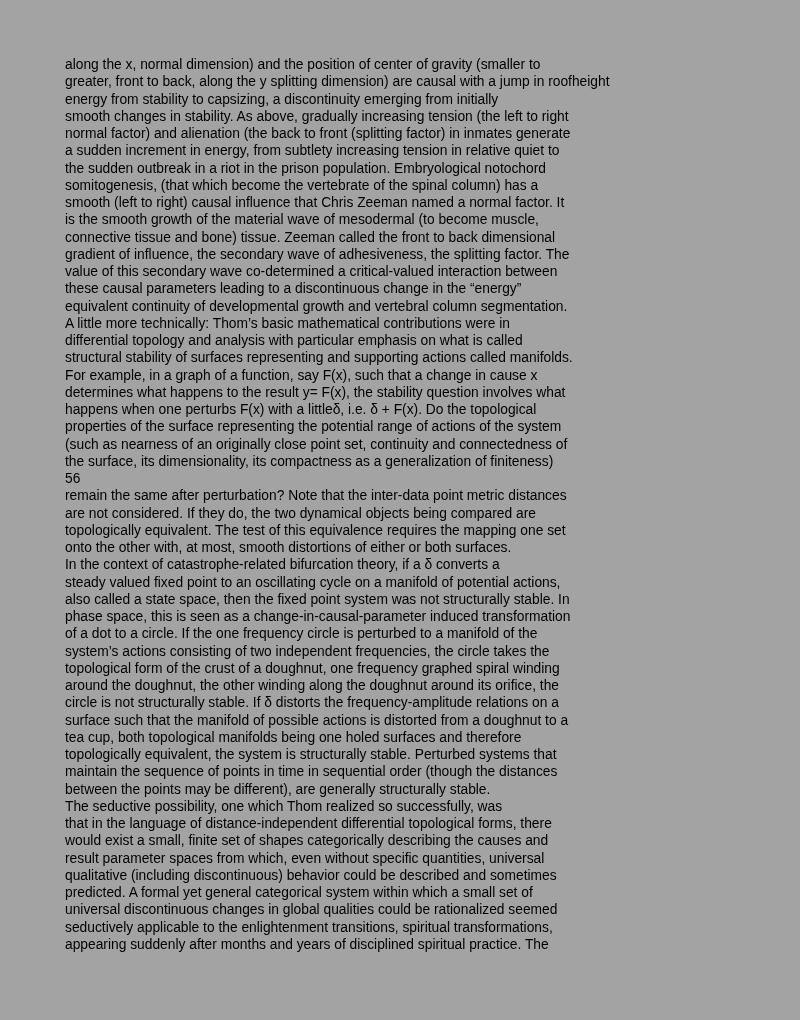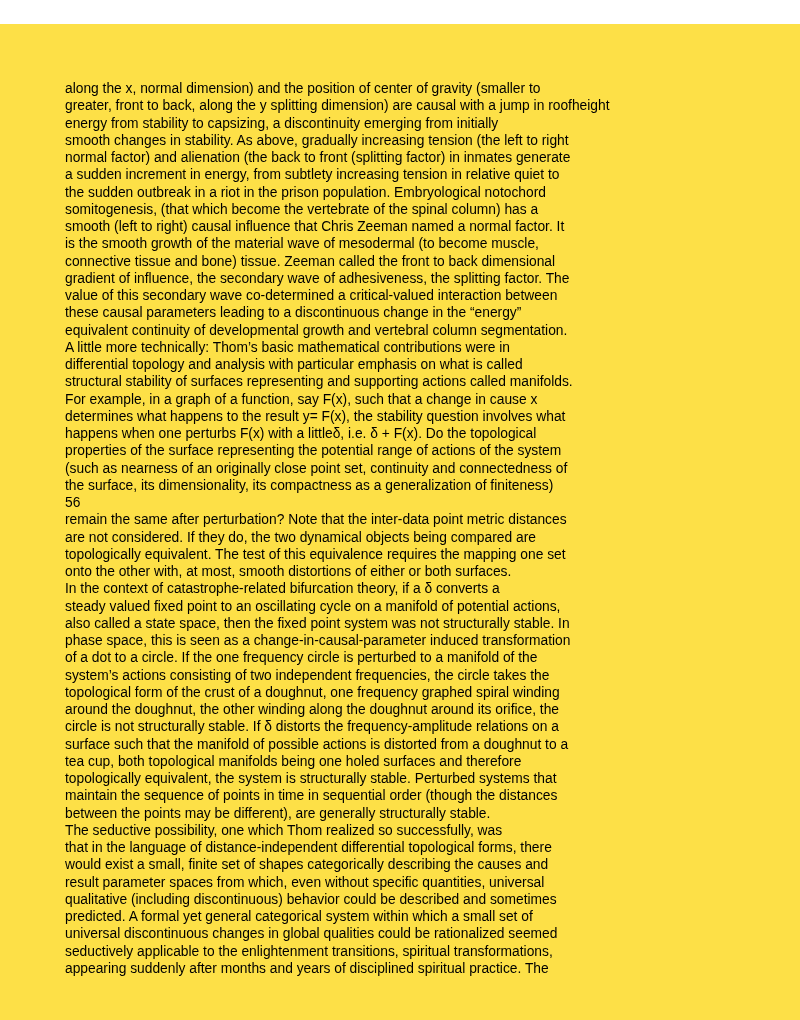--- a/index.html
+++ b/index.html
@@ -9,22 +9,21 @@
   }
   body {
     width: 800px;
     height: 1020px;
     position: relative;
     overflow: hidden;
   }
   .page {
     position: absolute;
     inset: 0;
-    background: #fde047;
-    margin-top: 24px;
+    background: #a3a3a3;
   }
   .text-block {
     position: absolute;
     left: 65px;
     top: 56px;
     width: 710px;
     font-family: "Liberation Sans", sans-serif;
     font-size: 13.8px;
     line-height: 17.25px;
     color: #000000;

